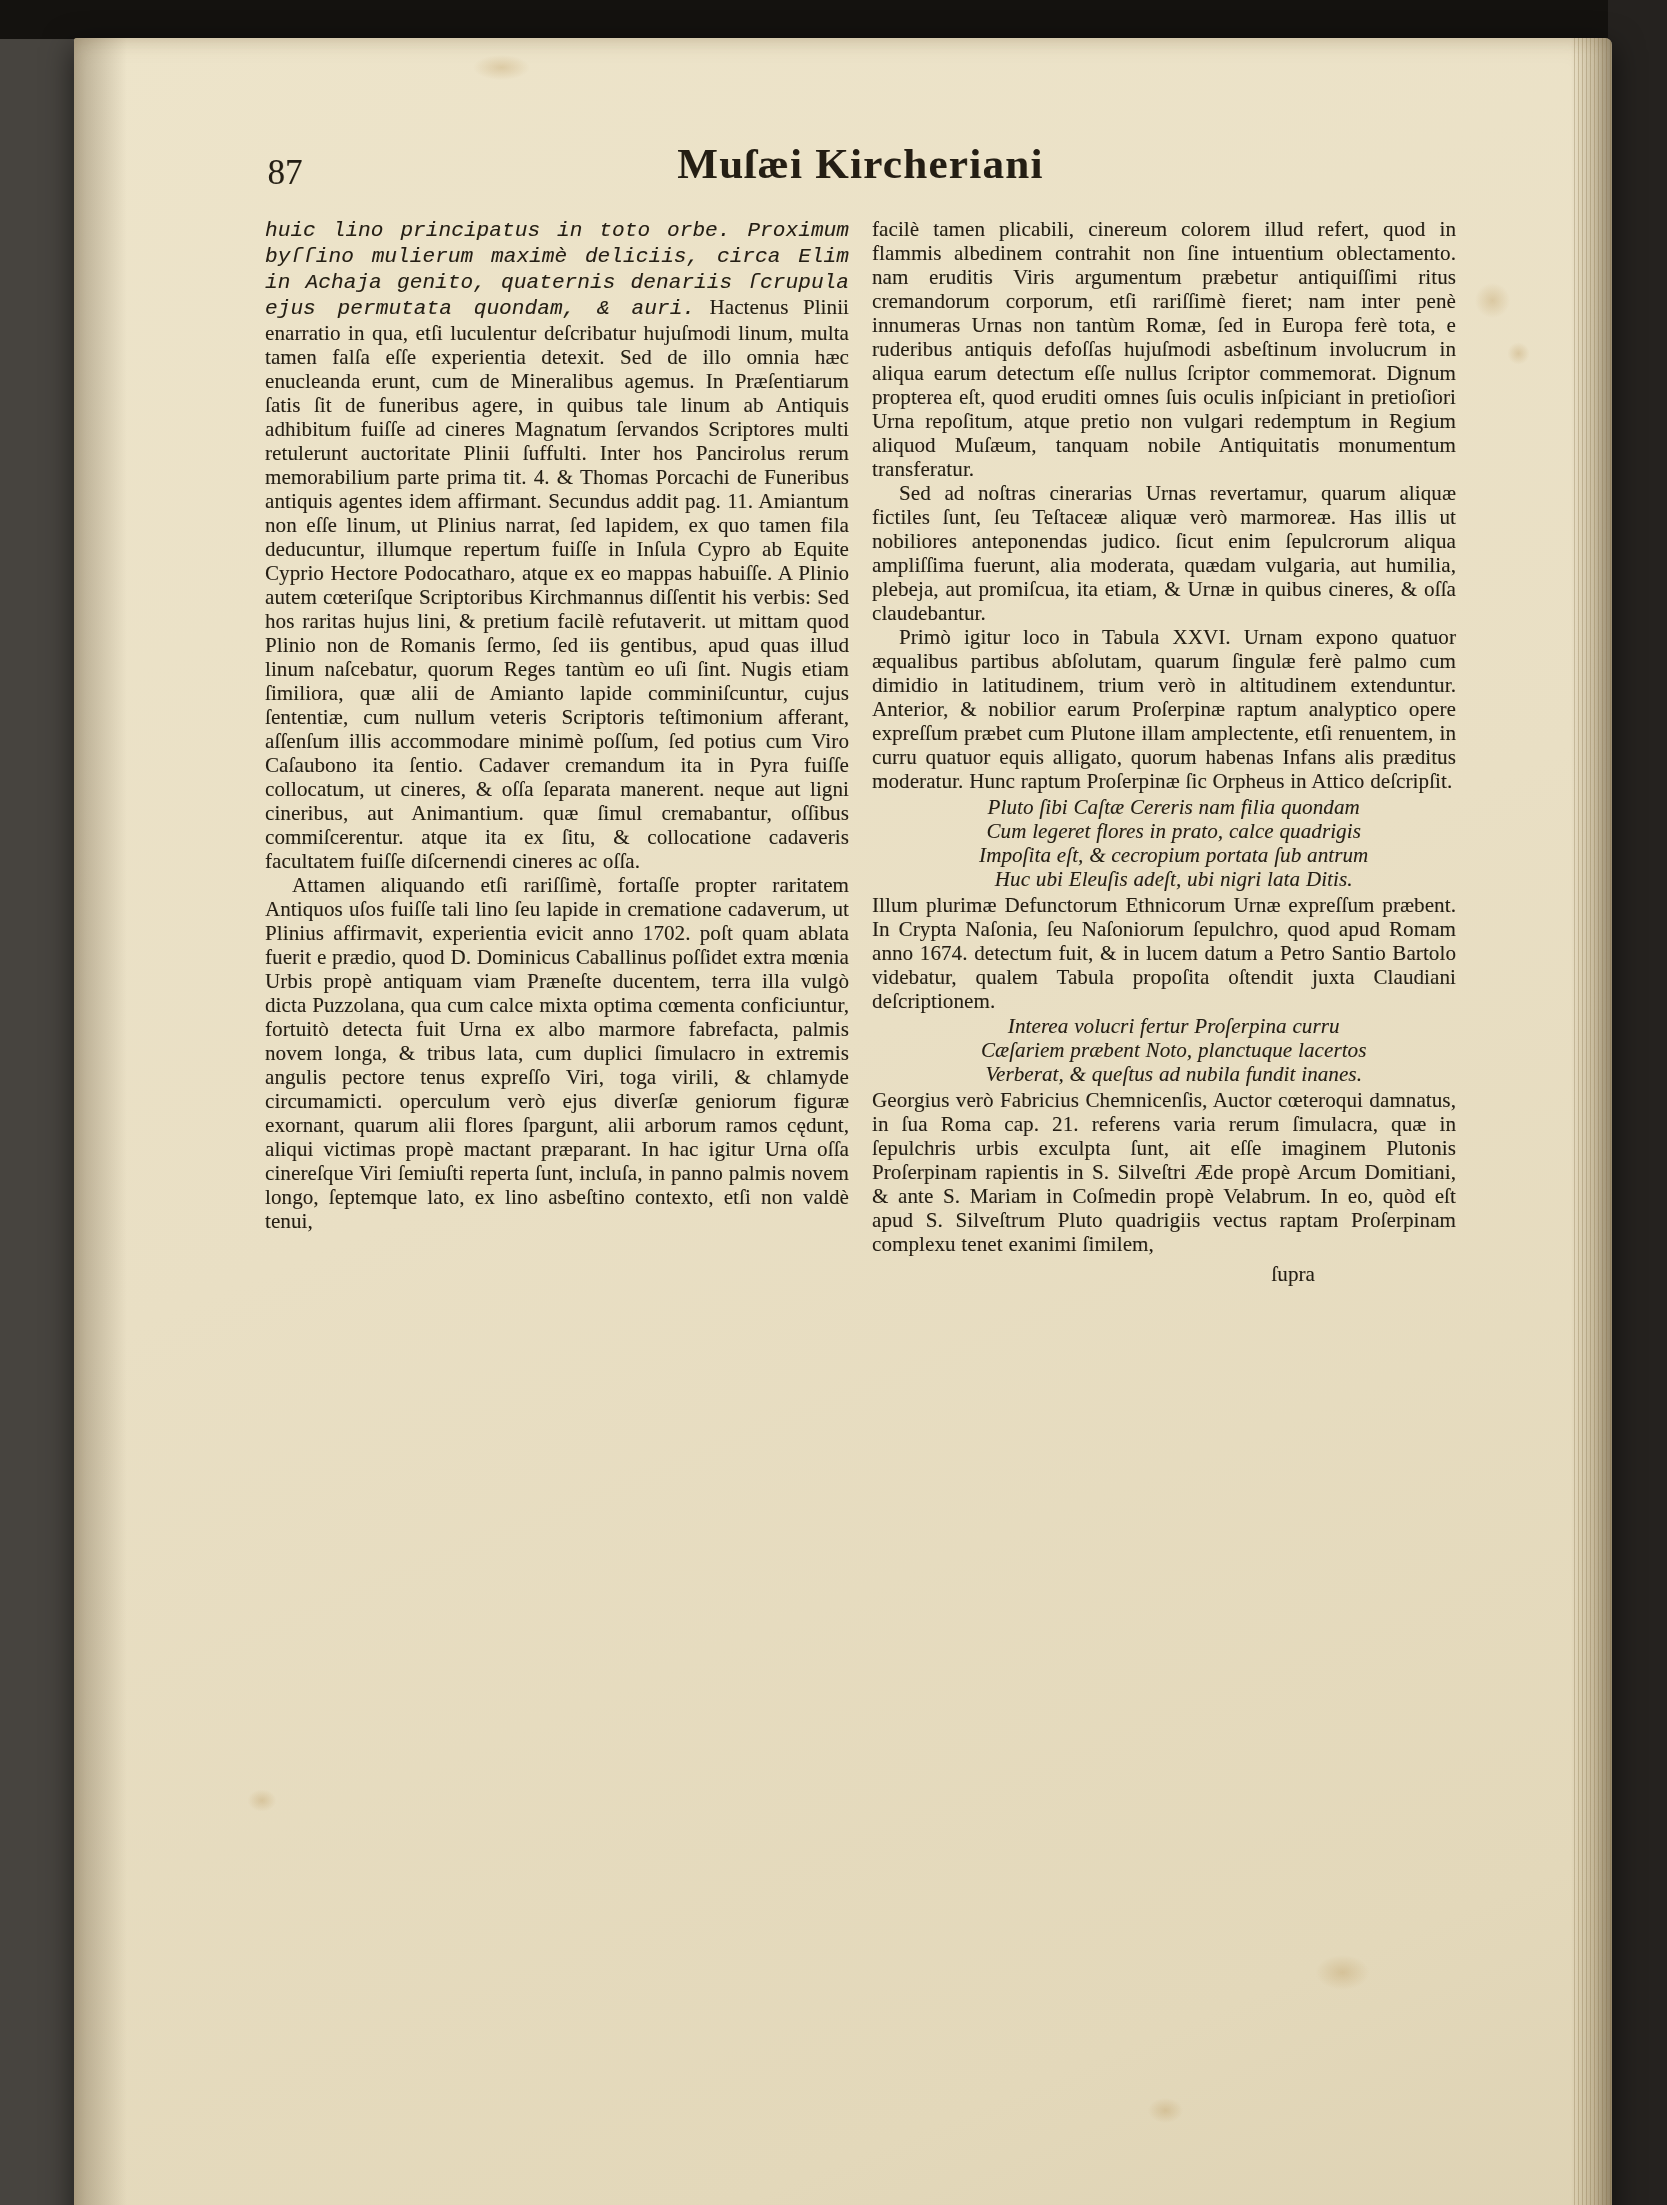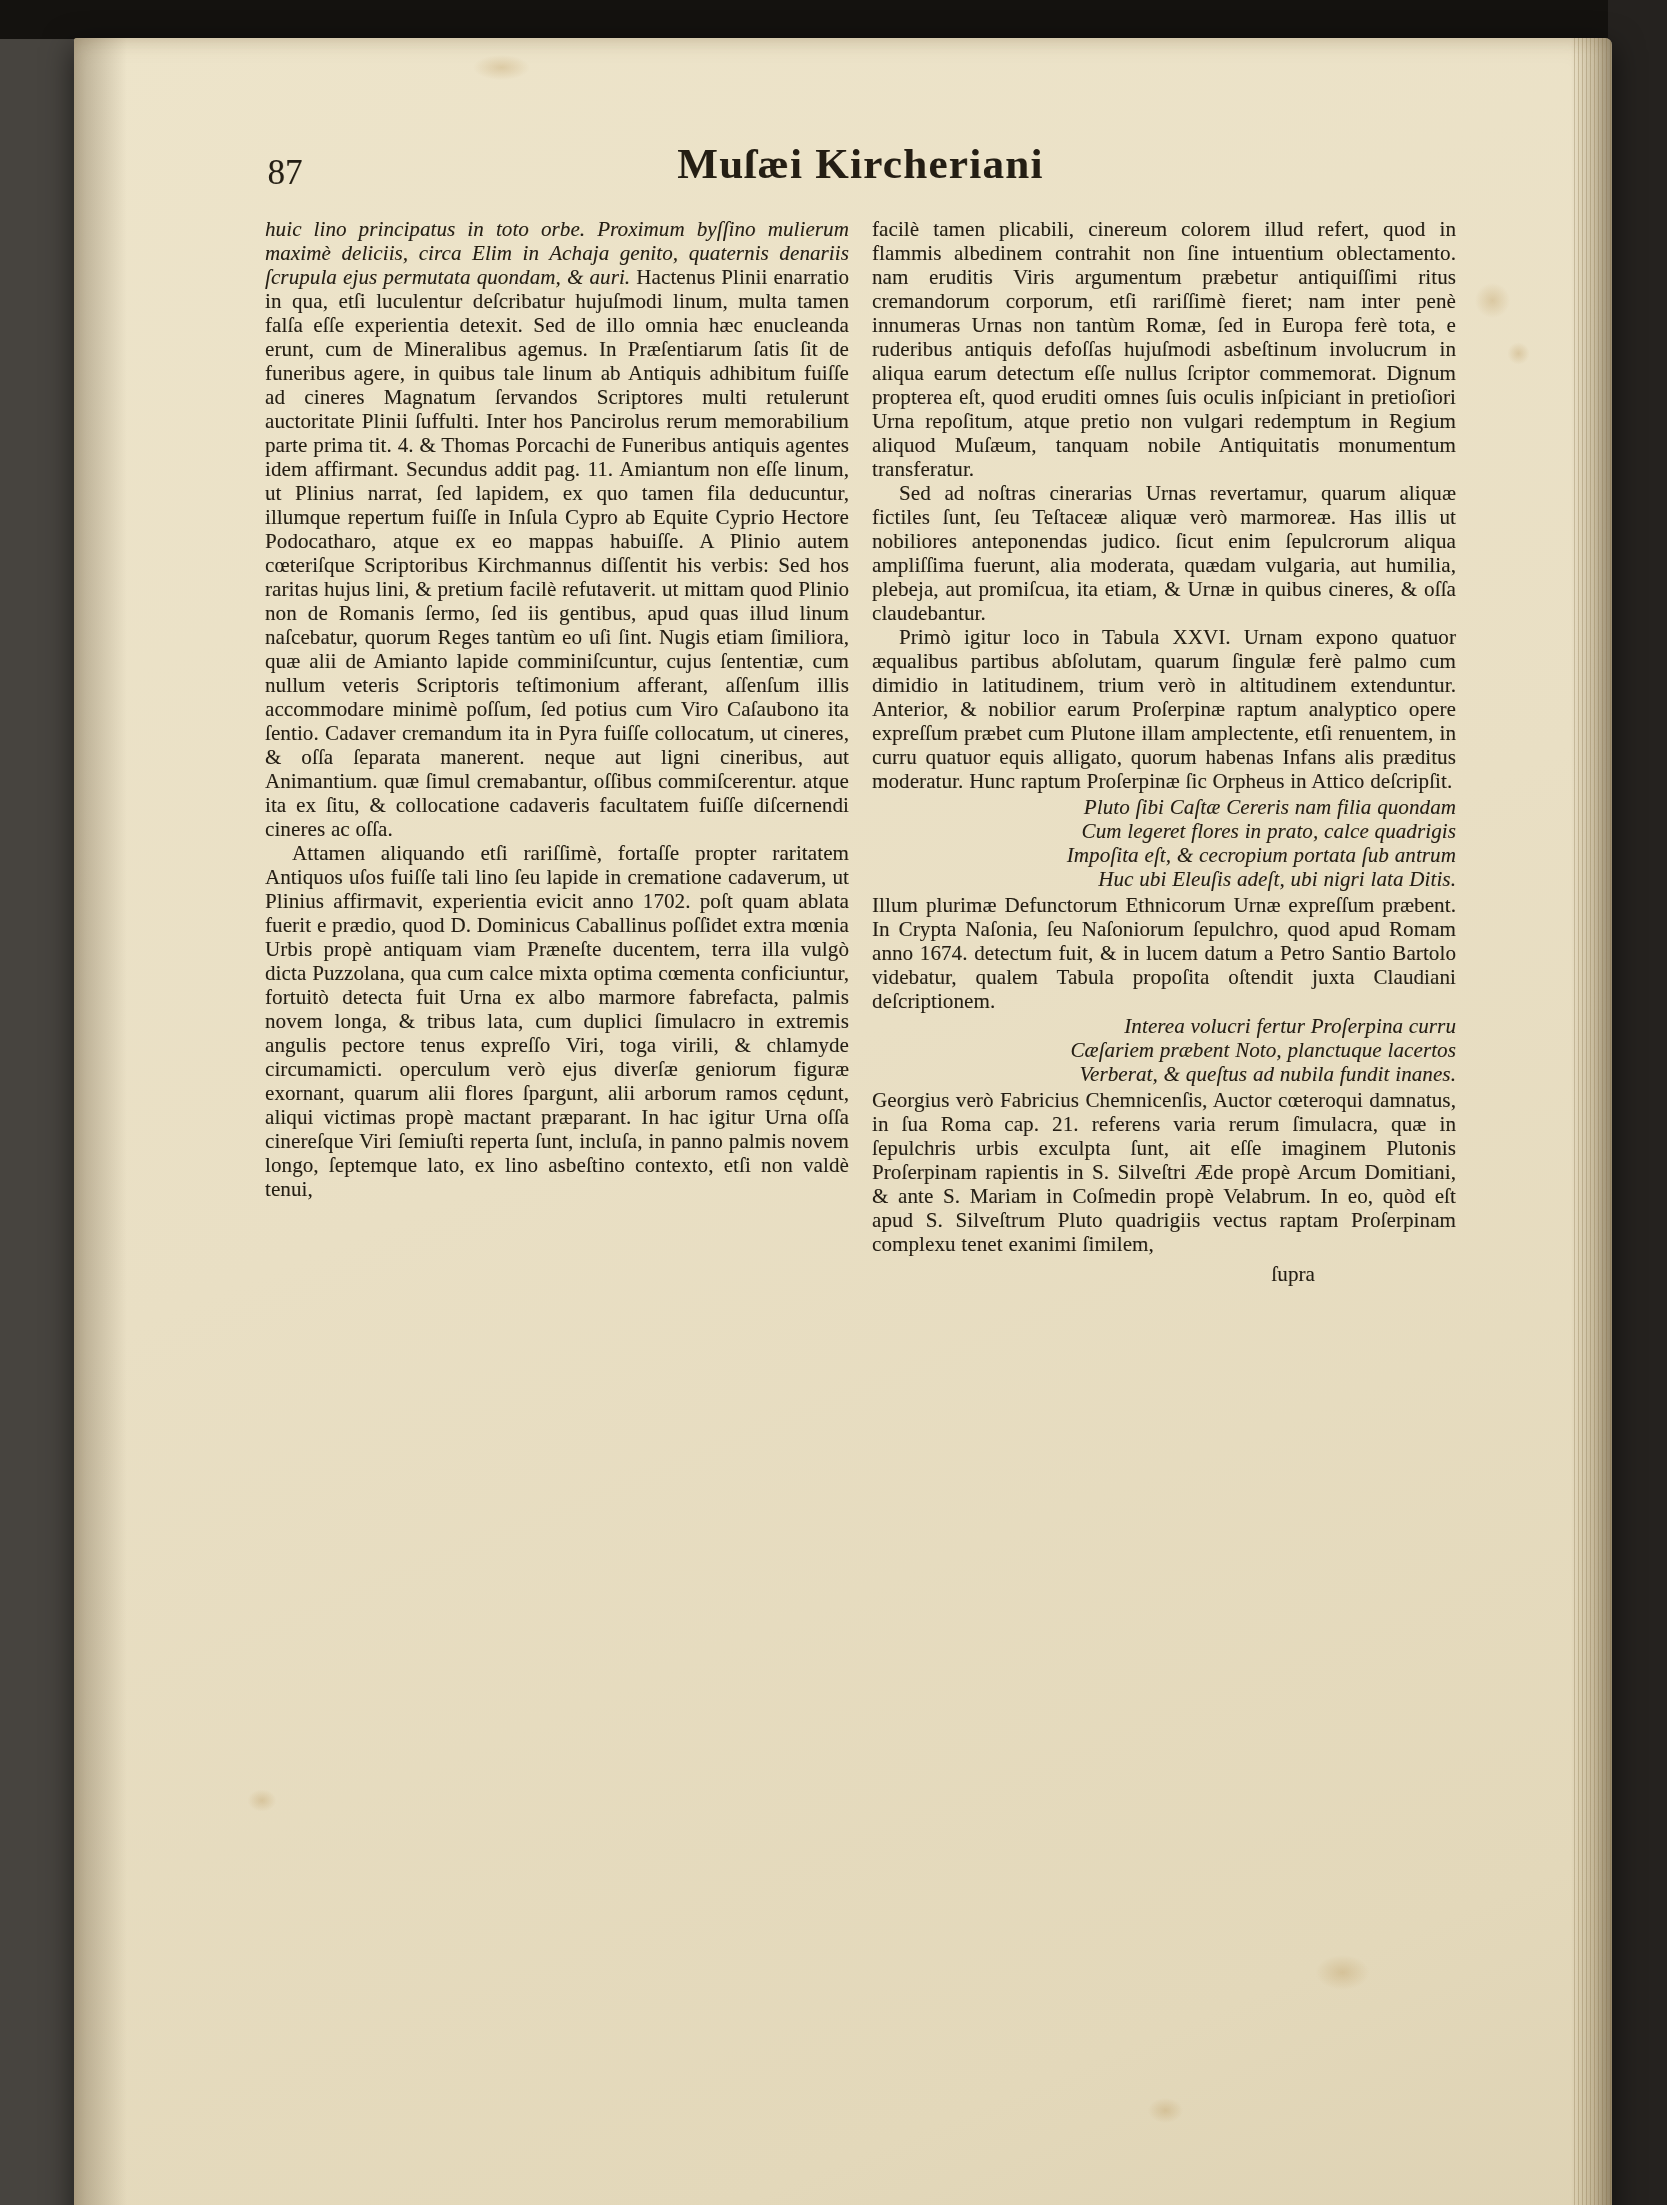--- a/index.html
+++ b/index.html
@@ -44,23 +44,23 @@
     text-shadow:0.3px 0.3px 0.4px rgba(40,30,15,0.30);
   }
   .page-header{position:relative;height:70px;}
   .page-number{position:absolute;left:2.6px;top:15px;font-size:35px;line-height:1;}
   .running-title{margin:0;text-align:center;font-size:43px;line-height:1.1;font-weight:700;letter-spacing:1.3px;}
 
   .columns{display:flex;gap:23px;margin-top:7px;}
   .column{width:584px;font-size:21px;line-height:24px;text-align:justify;letter-spacing:0.1px;word-spacing:0.4px;}
   .par{margin:0;text-indent:0;}
   .par.indent{text-indent:27px;}
-  .italic,em{font-style:italic;}
+  .italic,em{font-style:italic;font-family:Liberation Mono, monospace;}
   .verse{margin:1.8px 0 1.8px 19.4px;font-style:italic;}
-  .verse p{margin:0;text-align:right;line-height:24px;}
+  .verse p{margin:0;text-align:center;line-height:24px;}
   .catchword{margin:6.2px 141px 0 0;text-align:right;}
 </style>
 </head>
 <body>
 
 <div class="top-strip"></div>
 <div class="right-strip"></div>
 
 <div class="paper">
   <div class="gutter-shadow"></div>

